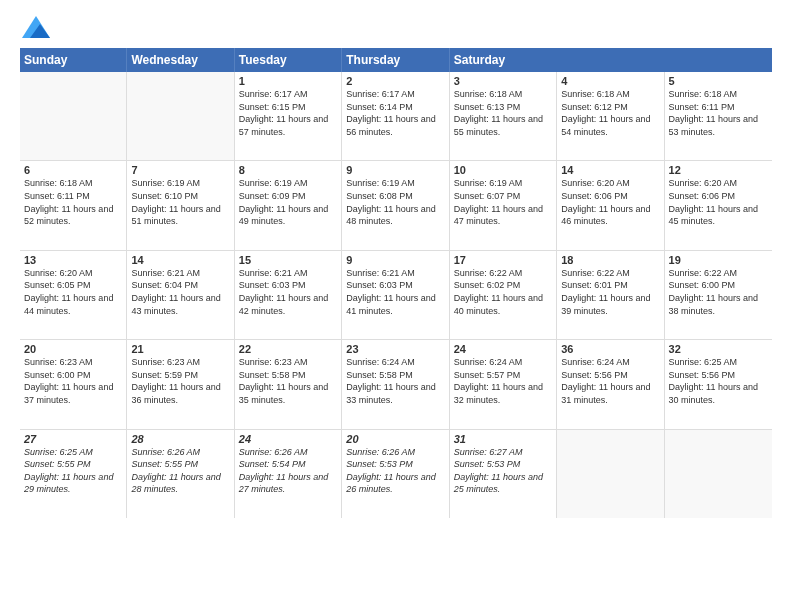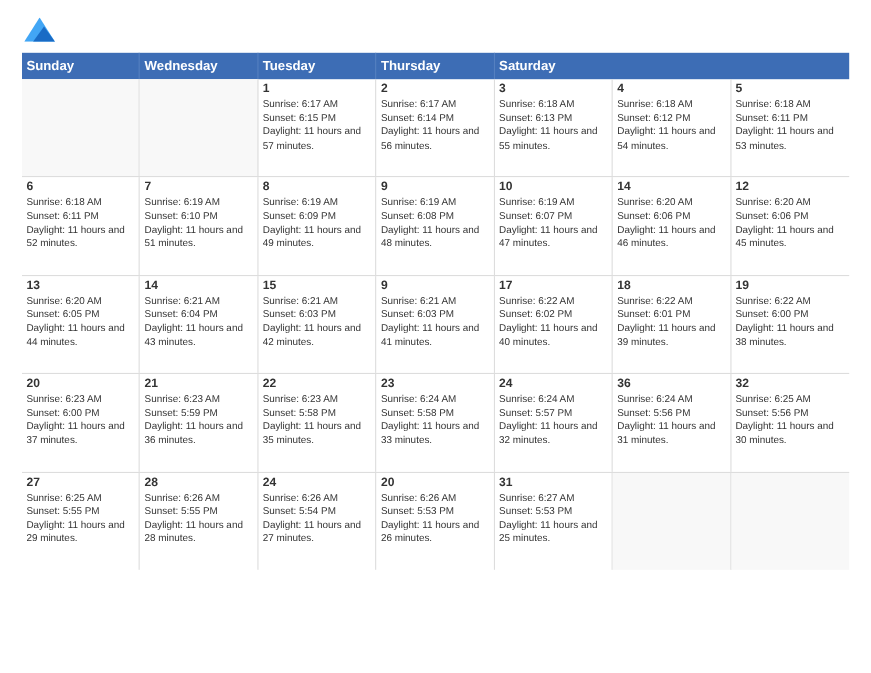--- a/index.html
+++ b/index.html
@@ -78,21 +78,21 @@
       flex: 1;
       display: flex;
       flex-direction: column;
     }
     .cal-row {
       flex: 1;
       display: grid;
       grid-template-columns: repeat(7, 1fr);
       border-bottom: 1px solid #ddd;
     }
-    .cal-row:last-child { border-bottom: none; }
+    .cal-row:last-child { border-bottom: none; font-style: italic; }
     .cal-cell {
       border-right: 1px solid #ddd;
       padding: 3px 4px;
       font-size: 9.5px;
       color: #333;
       vertical-align: top;
       min-height: 0;
     }
     .cal-cell:last-child { border-right: none; }
     .cal-cell.empty { background: #f8f8f8; }

